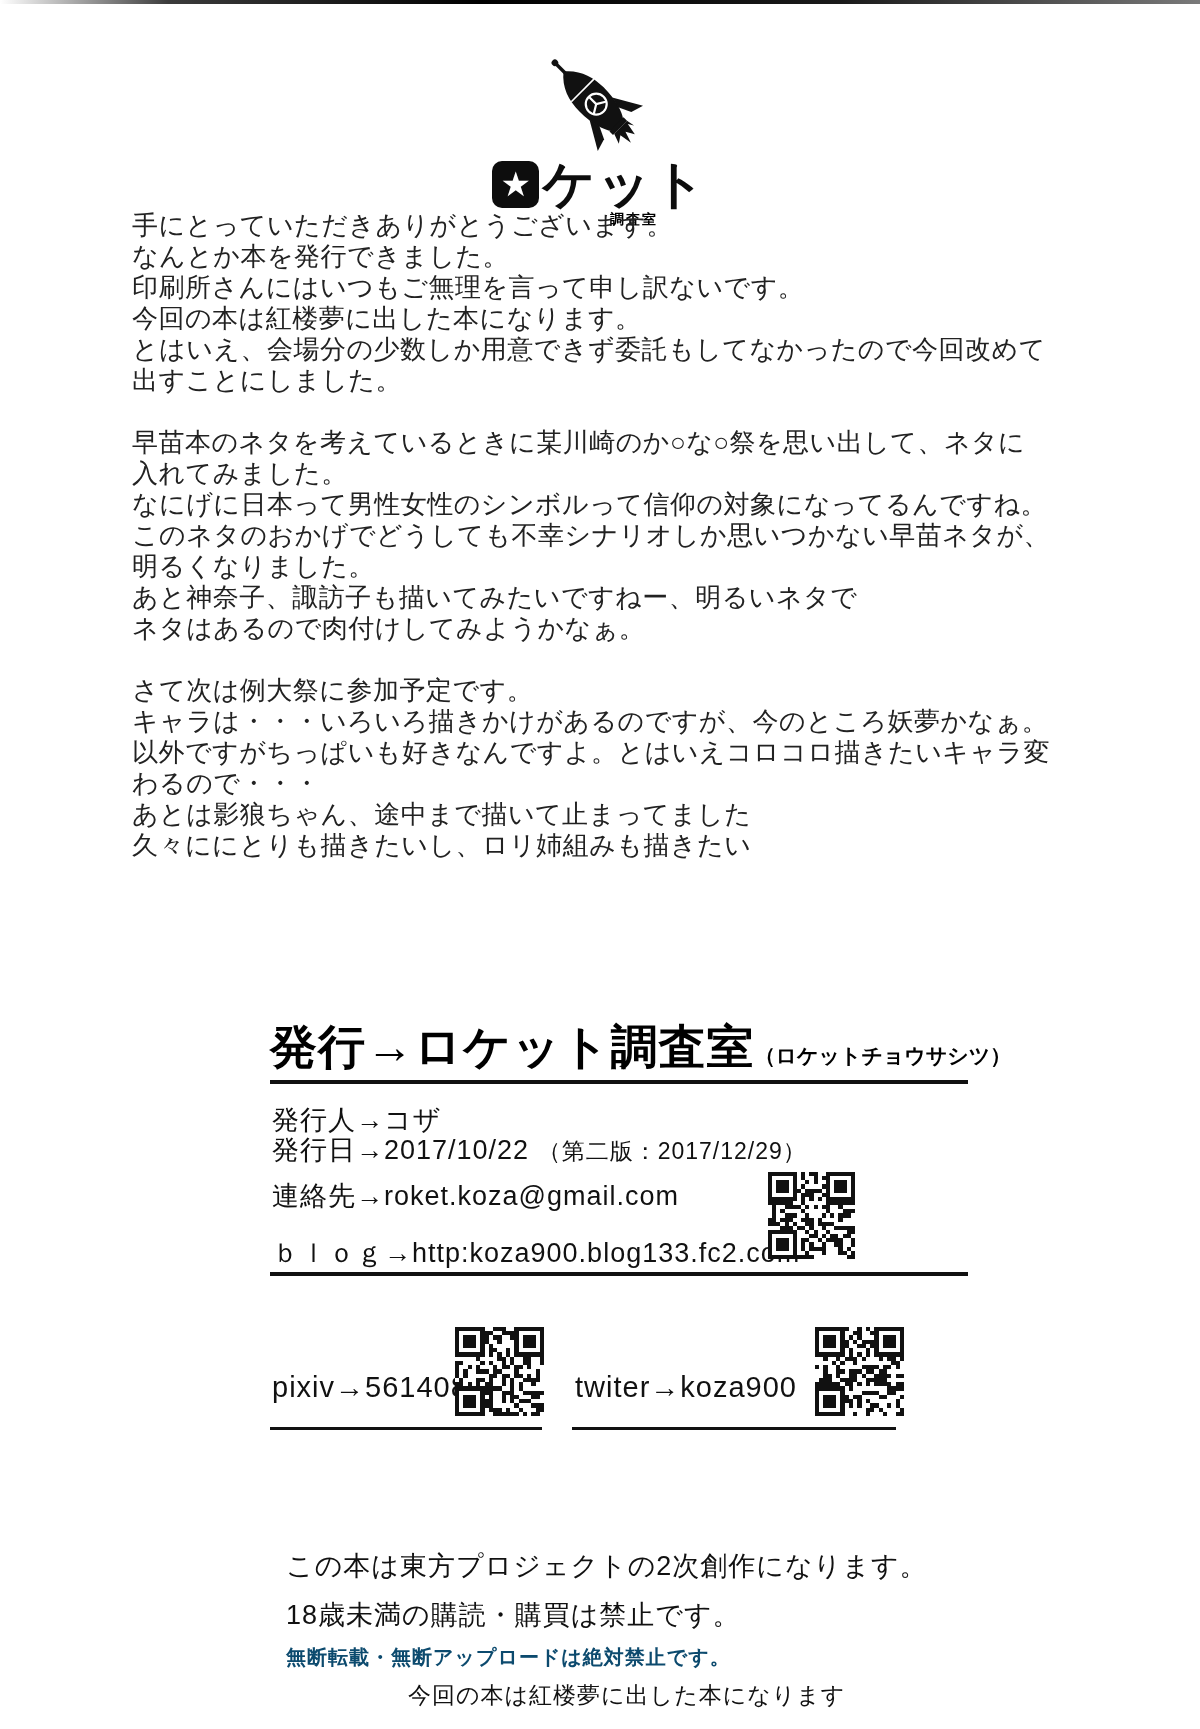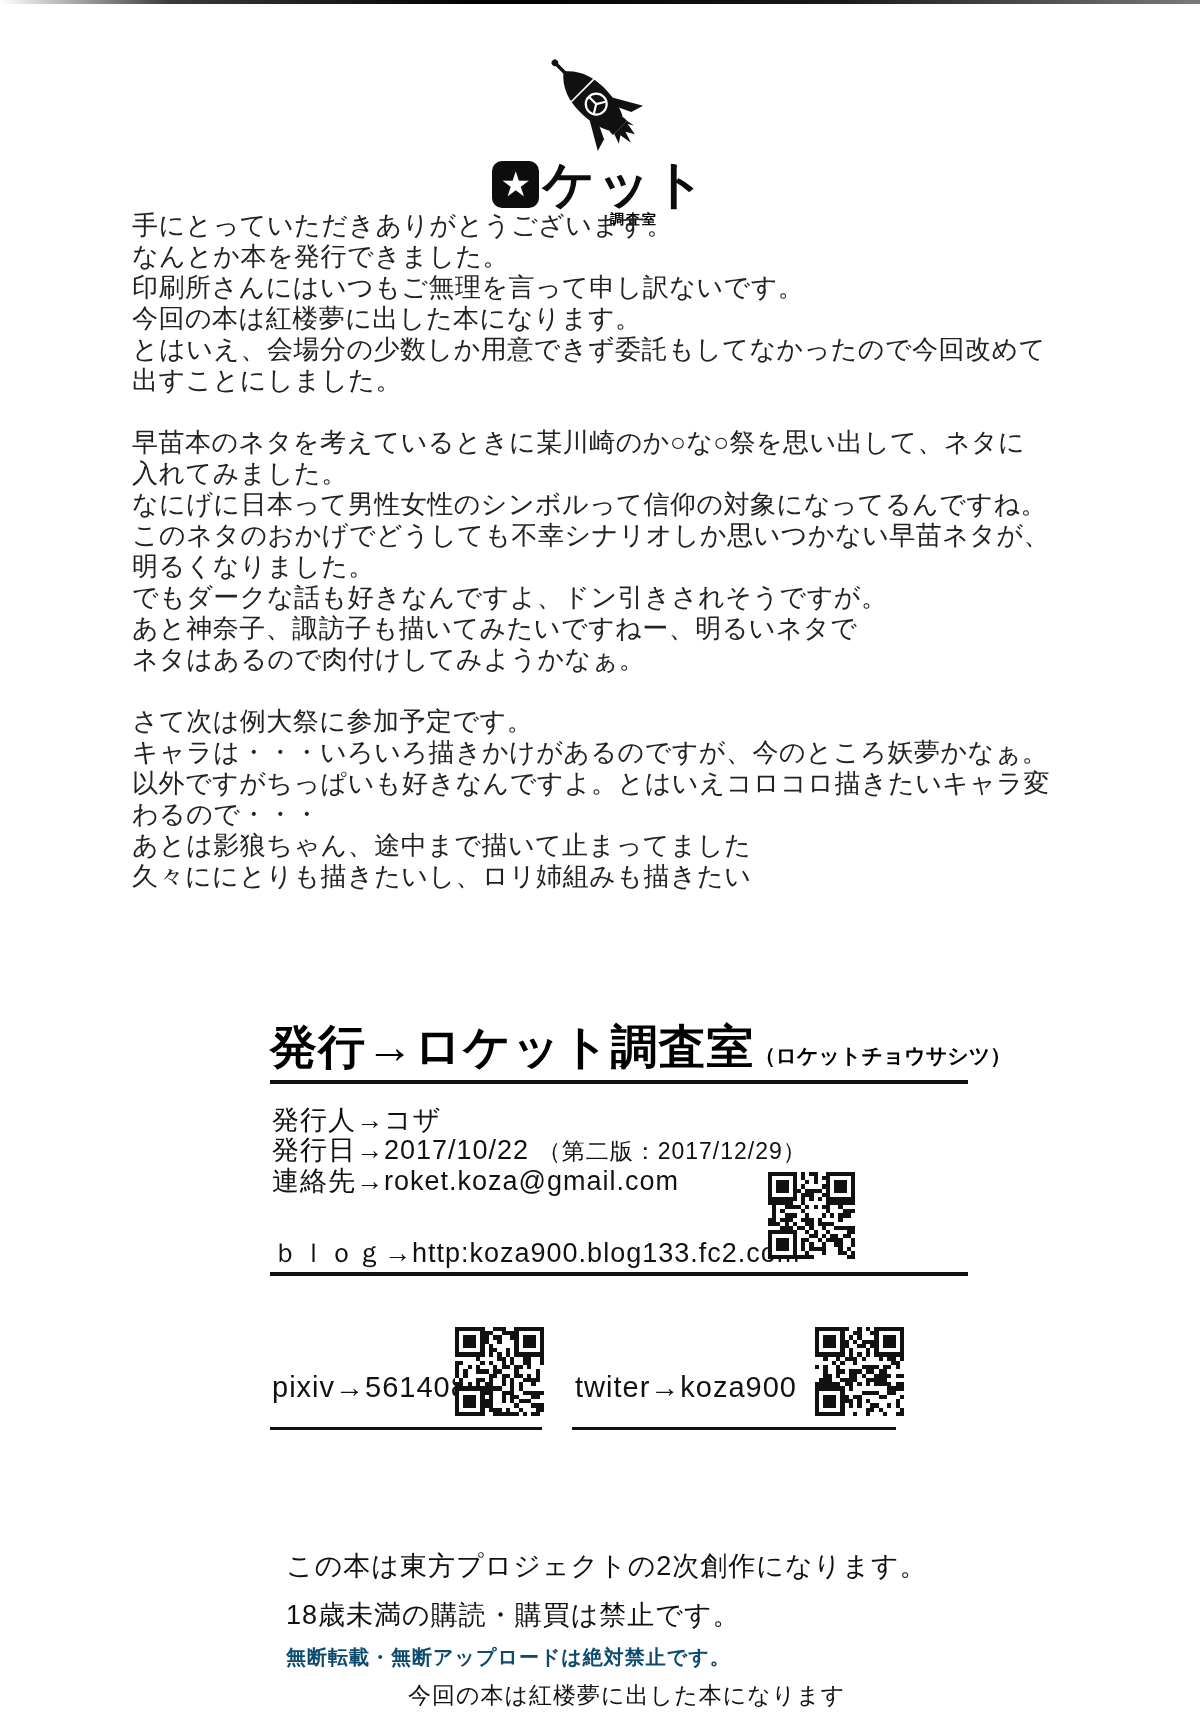--- a/index.html
+++ b/index.html
@@ -41,21 +41,21 @@
   .co-heading{position:absolute;left:0;top:0;white-space:nowrap;}
   .co-heading-text{font-size:47px;font-weight:900;letter-spacing:1px;color:#000;}
   .co-reading{font-size:21px;font-weight:700;color:#000;}
   .rule{position:absolute;left:0;width:698px;height:4px;background:#111;}
   .rule1{top:64px;}
   .rule2{top:256px;}
   .co-row{position:absolute;left:2px;font-size:27px;letter-spacing:1px;white-space:nowrap;}
   .row-publisher{top:86px;}
   .row-date{top:116px;}
   .co-small{font-size:23px;}
-  .row-contact{top:147px;text-align:center;}
+  .row-contact{top:162px;text-align:center;}
   .row-blog{top:219px;}
   .qr{position:absolute;background:#fff;}
   .qr-contact{left:498px;top:156px;width:87px;height:87px;}
   .co-link{position:absolute;font-size:29px;letter-spacing:1px;white-space:nowrap;}
   .link-pixiv{left:2px;top:355px;}
   .qr-pixiv{left:185px;top:311px;width:89px;height:89px;}
   .link-twiter{left:305px;top:355px;}
   .qr-twiter{left:545px;top:311px;width:89px;height:89px;}
   .underline{position:absolute;height:3px;background:#111;top:411px;}
   .ul-a{left:0;width:272px;}
@@ -111,21 +111,20 @@
         <div class="line">今回の本は紅楼夢に出した本になります。</div>
         <div class="line">とはいえ、会場分の少数しか用意できず委託もしてなかったので今回改めて</div>
         <div class="line">出すことにしました。</div>
       </div>
       <div class="para">
         <div class="line">早苗本のネタを考えているときに某川崎のか○な○祭を思い出して、ネタに</div>
         <div class="line">入れてみました。</div>
         <div class="line">なにげに日本って男性女性のシンボルって信仰の対象になってるんですね。</div>
         <div class="line">このネタのおかげでどうしても不幸シナリオしか思いつかない早苗ネタが、</div>
         <div class="line">明るくなりました。</div>
-        <div class="line">でもダークな話も好きなんですよ、ドン引きされそうですが。</div>
         <div class="line">あと神奈子、諏訪子も描いてみたいですねー、明るいネタで</div>
         <div class="line">ネタはあるので肉付けしてみようかなぁ。</div>
       </div>
       <div class="para">
         <div class="line">さて次は例大祭に参加予定です。</div>
         <div class="line">キャラは・・・いろいろ描きかけがあるのですが、今のところ妖夢かなぁ。</div>
         <div class="line">以外ですがちっぱいも好きなんですよ。とはいえコロコロ描きたいキャラ変</div>
         <div class="line">わるので・・・</div>
         <div class="line">あとは影狼ちゃん、途中まで描いて止まってました</div>
         <div class="line">久々ににとりも描きたいし、ロリ姉組みも描きたい</div>

